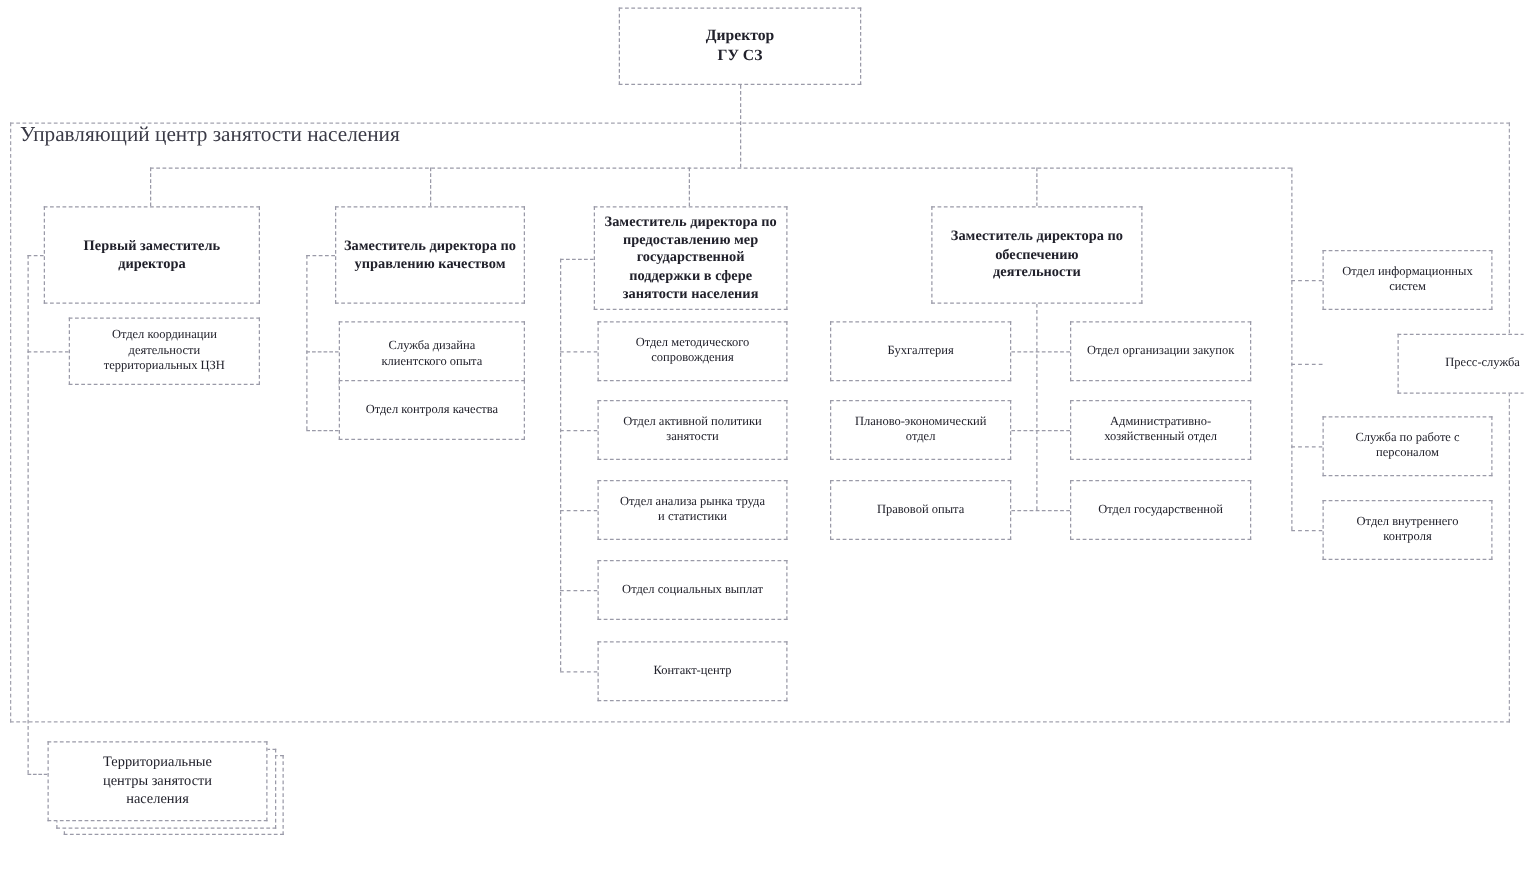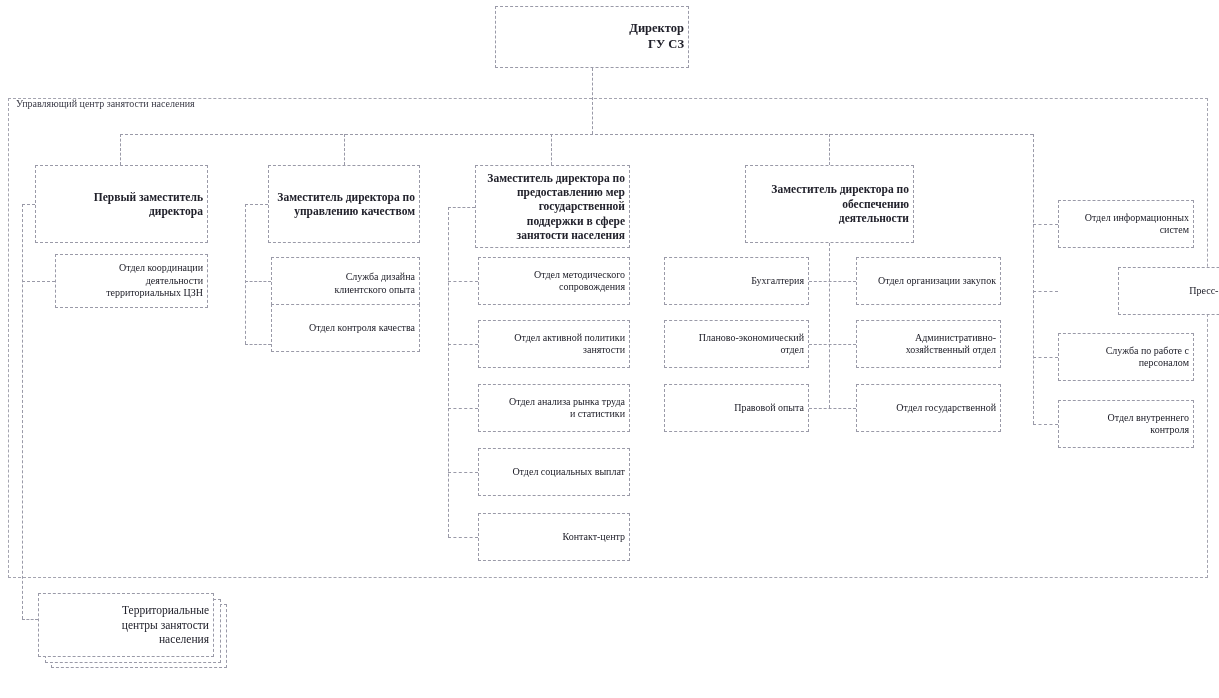--- a/index.html
+++ b/index.html
@@ -20,21 +20,21 @@
   }
   
   .node {
     position: absolute;
     box-sizing: border-box;
     border: 1px dashed #9a9aa8;
     background: #ffffff;
     display: flex;
     align-items: center;
     justify-content: center;
-    text-align: right;
+    text-align: center;
     line-height: 1.25;
     color: #21212b;
     padding: 2px 4px;
     z-index: 5;
   }
   .node.bold {
     font-weight: bold;
   }
   .node .lbl {
     display: block;
@@ -44,21 +44,21 @@
   
   .group-box {
     position: absolute;
     box-sizing: border-box;
     border: 1px dashed #a4a4b0;
     background: transparent;
     z-index: 1;
   }
   .group-title {
     position: absolute;
-    font-size: 10px;
+    font-size: 17px;
     color: #3a3a46;
     white-space: nowrap;
     z-index: 3;
     font-family: "Liberation Serif", "DejaVu Serif", serif;
   }
   
   .conn {
     position: absolute;
     z-index: 2;
   }

